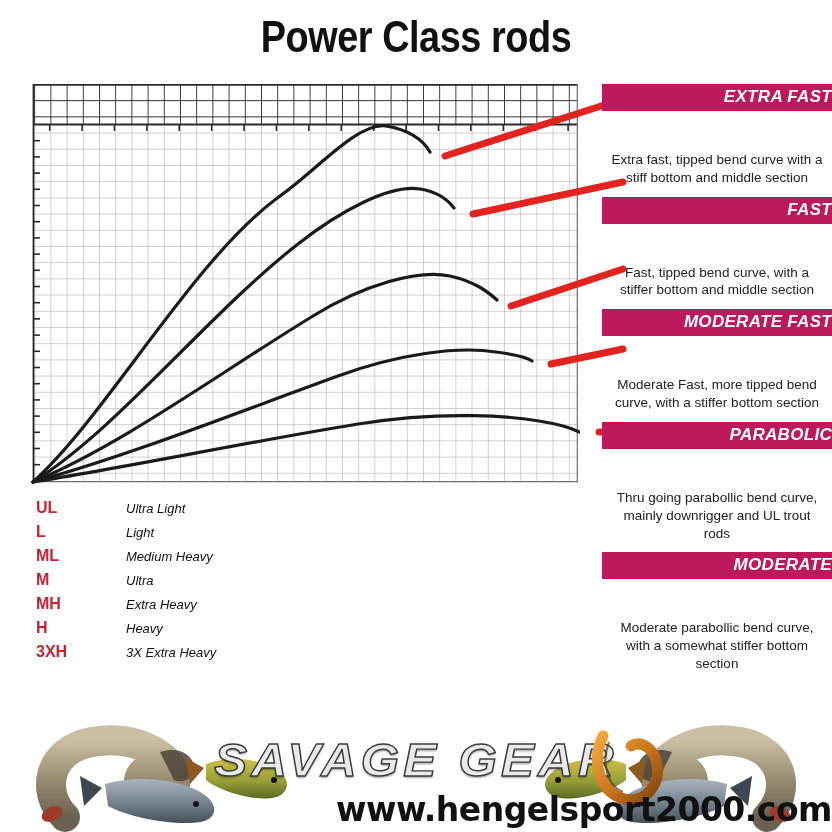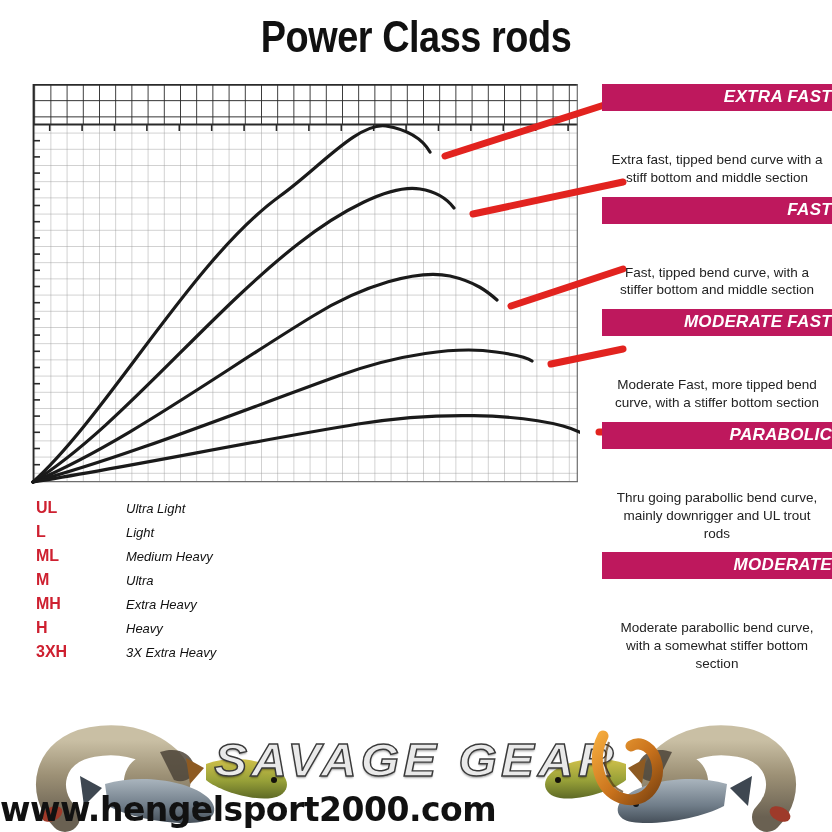--- a/index.html
+++ b/index.html
@@ -80,21 +80,21 @@
     letter-spacing:4px;
     color:#e9e9e9;
     -webkit-text-stroke:1.4px #3a3a3a;
     text-shadow:0 2px 2px rgba(0,0,0,.35);
     font-family:"Liberation Sans", sans-serif;
     transform:scaleX(1.05);
     transform-origin:center top;
   }
   .url-text{
     position:absolute;left:0;top:68px;width:832px;
-    text-align:left;
+    text-align:right;
     font-size:33px;
     font-weight:bold;
     color:#111;
     font-family:"DejaVu Sans", sans-serif;
     letter-spacing:-0.5px;
   }
 </style>
 </head>
 <body>
 

